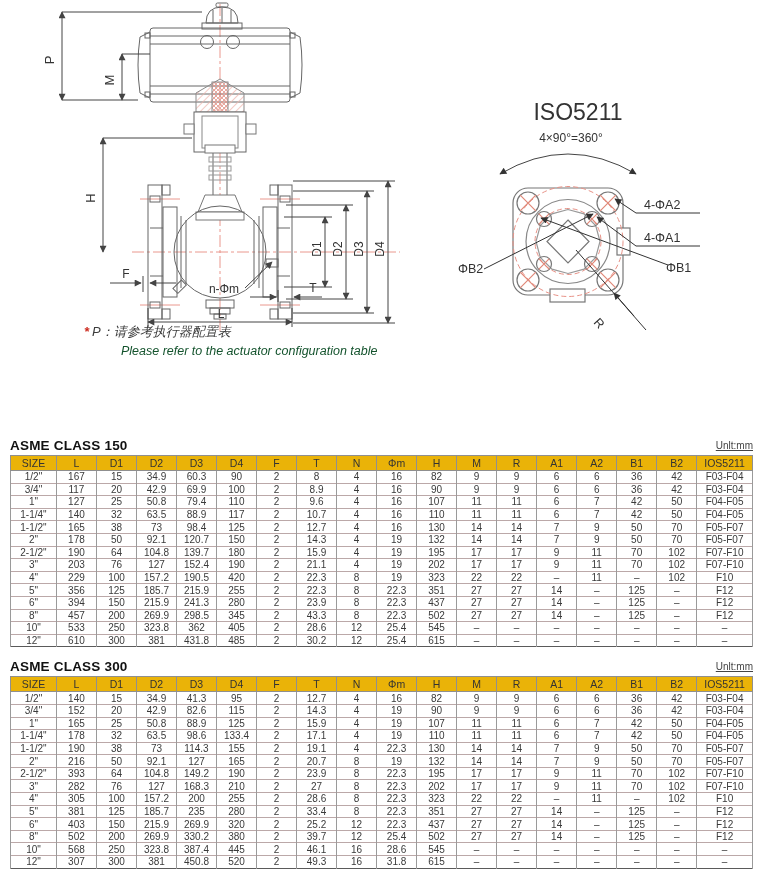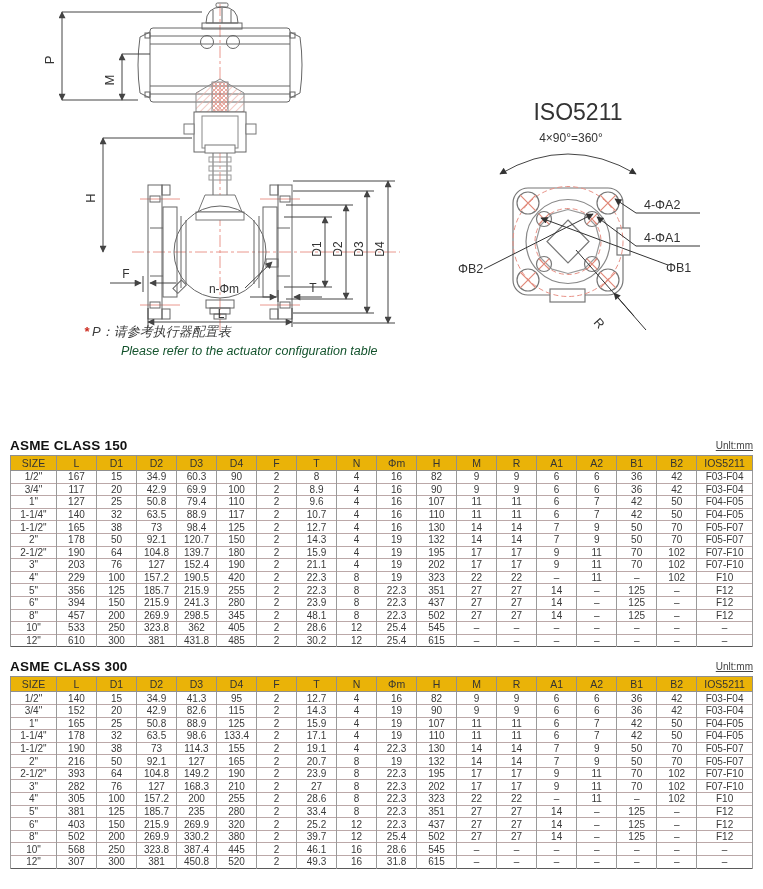--- a/index.html
+++ b/index.html
@@ -511,21 +511,21 @@
             <td>F12</td>
           </tr>
           <tr>
             <td>8"</td>
             <td>457</td>
             <td>200</td>
             <td>269.9</td>
             <td>298.5</td>
             <td>345</td>
             <td>2</td>
-            <td>48.1</td>
+            <td>43.3</td>
             <td>8</td>
             <td>22.3</td>
             <td>502</td>
             <td>27</td>
             <td>27</td>
             <td>14</td>
             <td>–</td>
             <td>125</td>
             <td>–</td>
             <td>F12</td>

